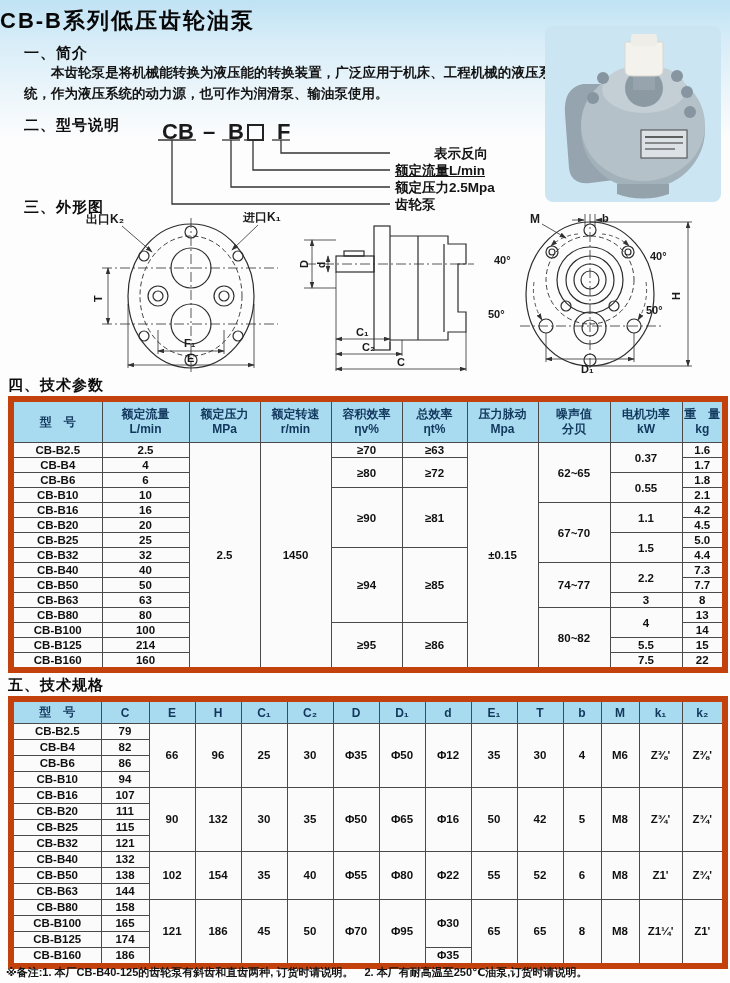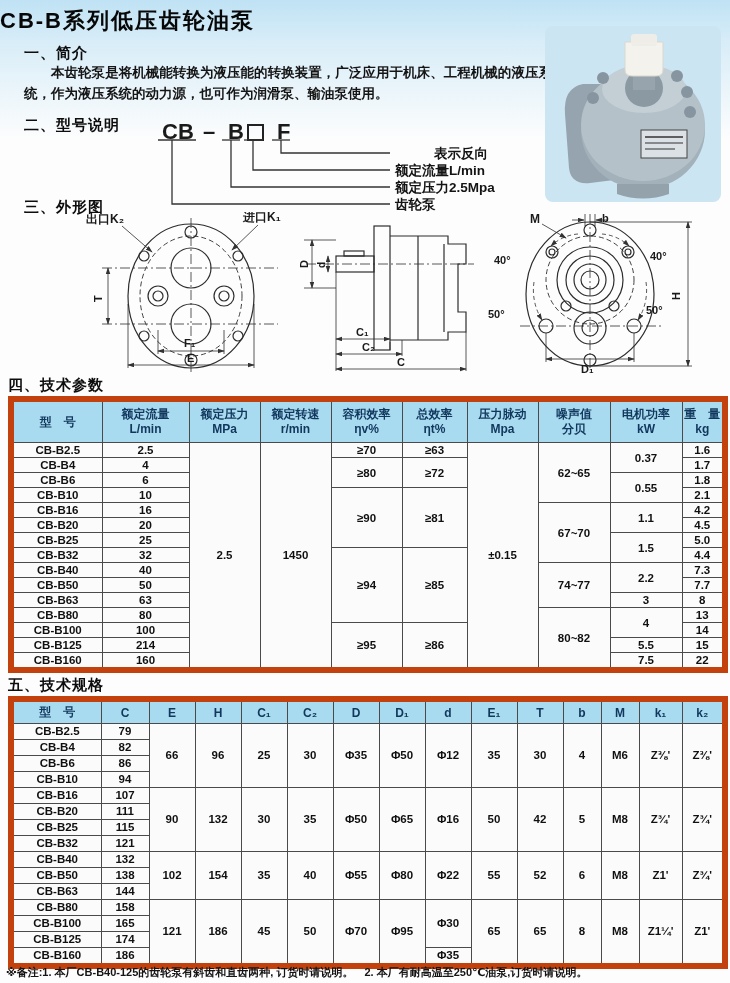--- a/index.html
+++ b/index.html
@@ -77,21 +77,21 @@
       <line x1="72" y1="2" x2="90" y2="2"></line>
       <line x1="94" y1="2" x2="113" y2="2"></line>
       <line x1="122" y1="2" x2="140" y2="2"></line>
       <path d="M131,2 V15 H240"></path>
       <path d="M103,2 V32 H240"></path>
       <path d="M81,2 V49 H240"></path>
       <path d="M22,2 V66 H240"></path>
     </g>
   </svg>
   <span class="abs callout-label" style="left:395px;top:145px;margin-left:39px;">表示反向</span>
-  <span class="abs callout-label" style="left:395px;top:162px;">额定流量L/min</span>
+  <span class="abs callout-label" style="left:395px;top:162px;text-decoration:underline;">额定流量L/min</span>
   <span class="abs callout-label" style="left:395px;top:179px;">额定压力2.5Mpa</span>
   <span class="abs callout-label" style="left:395px;top:196px;">齿轮泵</span>
 
   <div class="abs sec-heading" style="left:24px;top:198px;">三、外形图</div>
 
   <svg class="abs dwg" style="left:86px;top:212px;" width="235" height="162" viewBox="0 0 235 162">
     <defs>
       <marker id="ar1" markerWidth="9" markerHeight="8" refX="8" refY="3" orient="auto-start-reverse">
         <path d="M0,0 L9,3 L0,6 z" fill="#333"></path>
       </marker>

